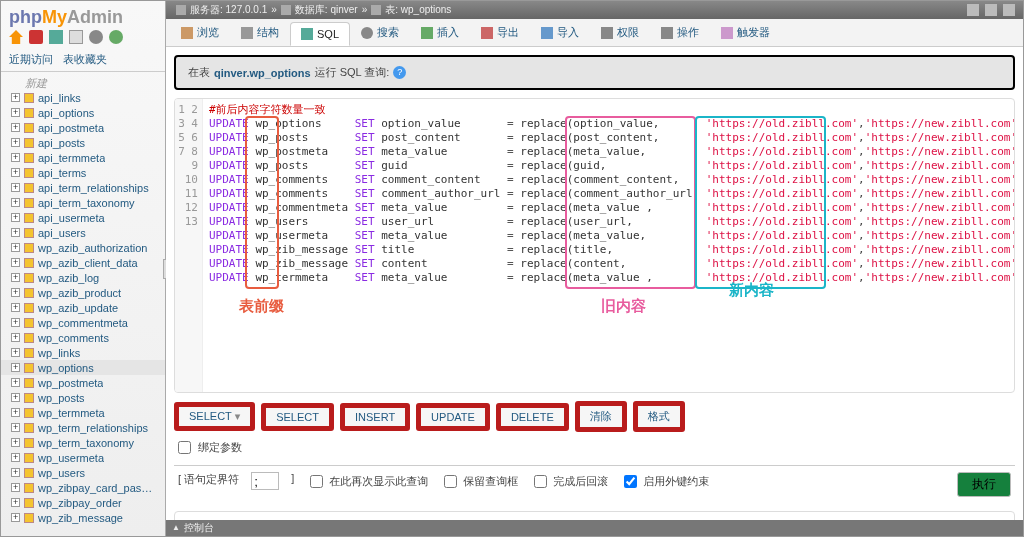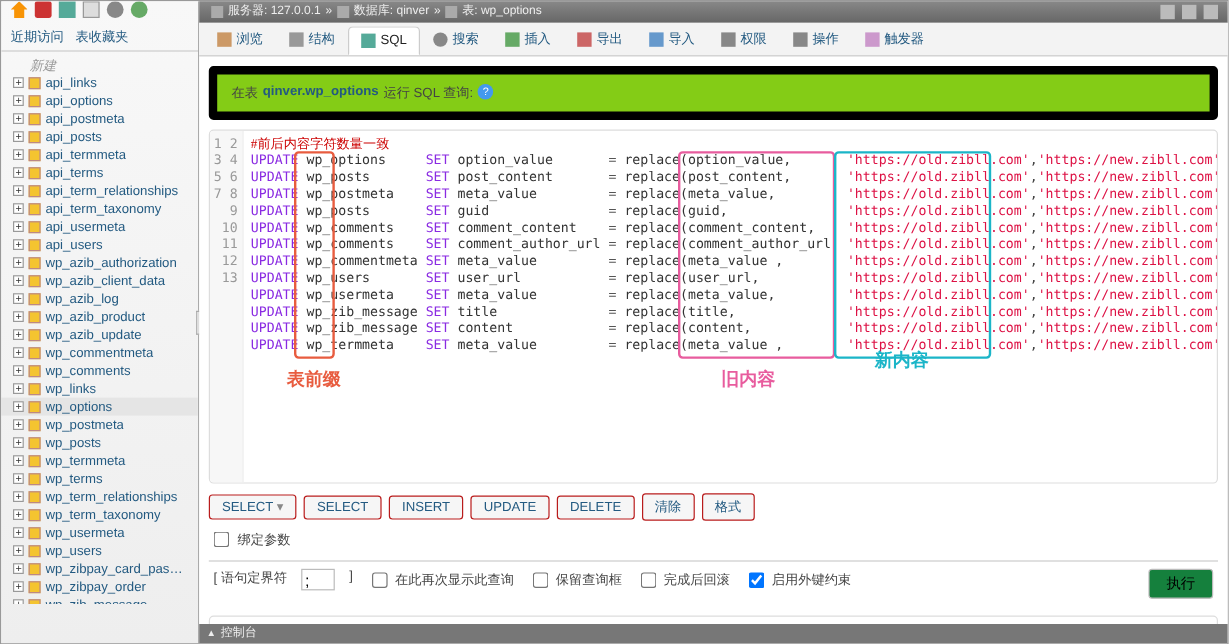--- a/index.html
+++ b/index.html
@@ -44,61 +44,64 @@
 .ti-browse{background:#c96;}
 .ti-struct{background:#999;}
 .ti-sql{background:#5a9;}
 .ti-search{background:#888;border-radius:50%;}
 .ti-insert{background:#6a6;}
 .ti-export{background:#c66;}
 .ti-import{background:#69c;}
 .ti-priv{background:#888;}
 .ti-ops{background:#888;}
 .ti-trig{background:#c9c;}
-.query-hdr{padding:8px 12px;background:#84cc16;margin:8px;border:7px solid #000000;border-radius:4px;display:flex;align-items:flex-start;gap:4px;}
+.query-hdr{padding:8px 12px;background:#e5e5e5;margin:8px;border:2px solid #000000;border-radius:4px;display:flex;align-items:center;gap:4px;}
 .query-hdr .help{width:13px;height:13px;border-radius:50%;background:#49e;color:#fff;text-align:center;font-size:9px;line-height:13px;}
 .query-hdr b{color:#235a81;}
 .editor{margin:0 8px;border:1px solid #ddd;border-radius:4px;background:#fff;font-family:Menlo,Monaco,monospace;font-size:11px;position:relative;height:295px;overflow:hidden;}
 .gutter{position:absolute;left:0;top:0;bottom:0;width:28px;background:#f7f7f7;border-right:1px solid #eee;text-align:right;padding:4px 4px 0 0;color:#999;line-height:14px;}
 .code{position:absolute;left:28px;right:0;top:0;bottom:0;padding:4px 6px;line-height:14px;white-space:pre;}
 .code .kw{color:#8a2be2;}
 .code .id{color:#333;}
 .code .op{color:#555;}
 .code .str{color:#d14;}
 .code .fn{color:#333;}
-.code .cmt{color:#c00;font-family:Liberation Serif, serif;}
+.code .cmt{color:#c00;}
 
 .ann{position:absolute;border:2px solid;border-radius:4px;pointer-events:none;}
 .ann-prefix{left:70px;top:17px;width:34px;height:173px;border-color:#e85c3f;}
 .ann-old{left:390px;top:17px;width:131px;height:173px;border-color:#e85c9e;}
 .ann-new{left:520px;top:17px;width:131px;height:173px;border-color:#1bb5c8;}
 .ann-lbl{position:absolute;font-size:15px;font-weight:bold;}
 .ann-lbl.prefix{color:#e85c3f;left:64px;top:198px;}
 .ann-lbl.old{color:#e85c9e;left:426px;top:198px;}
 .ann-lbl.new{color:#1bb5c8;left:554px;top:182px;}
 .btnrow{margin:8px;display:flex;gap:6px;align-items:center;}
-.btn{background:#f6f6f6;border:1px solid #b91c1c;border-radius:3px;padding:3px 10px;font-size:11px;color:#235a81;cursor:pointer;}
+.btn{background:#f6f6f6;border:5px solid #b91c1c;border-radius:3px;padding:3px 10px;font-size:11px;color:#235a81;cursor:pointer;}
 .btn.dd::after{content:" \25BE";color:#888;}
 .bind{display:flex;align-items:center;gap:4px;font-size:11px;color:#444;}
 .lowerbar{margin:0 8px;padding:6px 4px;border-top:1px solid #ccc;display:flex;align-items:flex-start;gap:12px;font-size:11px;}
 .lowerbar input[type=text]{width:28px;border:1px solid #bbb;height:18px;}
 .lowerbar label{display:flex;align-items:center;gap:3px;cursor:pointer;}
 .go-btn{margin-left:auto;background:#15803d;border:1px solid #bbb;border-radius:3px;padding:3px 14px;font-size:12px;cursor:pointer;}
 .big-text{margin:8px;border:1px solid #ddd;border-radius:4px;height:50px;background:#fff;position:relative;}
 .console{position:absolute;bottom:0;left:0;right:0;height:16px;background:#777;color:#eee;font-size:10px;line-height:16px;padding-left:6px;display:flex;gap:4px;align-items:center;}
 .console .up{font-size:8px;}
 .splitter{position:absolute;left:162px;top:0;bottom:0;width:6px;cursor:col-resize;display:flex;align-items:center;justify-content:center;}
 .splitter .handle{width:6px;height:20px;background:#ddd;border:1px solid #aaa;}
 </style>
 </head>
 <body>
 
 <div class="app">
 
   <div class="sidebar">
+    <div class="logo">
+      <span class="php">php</span><span class="my">My</span><span class="admin">Admin</span>
+    </div>
     <div class="iconbar">
       <span class="home-ico"></span>
       <span class="exit-ico"></span>
       <span class="sql-ico"></span>
       <span class="doc-ico"></span>
       <span class="gear-ico"></span>
       <span class="reload-ico"></span>
     </div>
     <div class="recents">
       <span>近期访问</span>
@@ -208,25 +211,20 @@
         </div>
         <div class="row">
           <span class="tgl"></span>
           <span class="tbl-ico"></span>
           <span class="lbl">wp_posts</span>
         </div>
         <div class="row">
           <span class="tgl"></span>
           <span class="tbl-ico"></span>
           <span class="lbl">wp_termmeta</span>
-        </div>
-        <div class="row">
-          <span class="tgl"></span>
-          <span class="tbl-ico"></span>
-          <span class="lbl">wp_terms</span>
         </div>
         <div class="row">
           <span class="tgl"></span>
           <span class="tbl-ico"></span>
           <span class="lbl">wp_term_relationships</span>
         </div>
         <div class="row">
           <span class="tgl"></span>
           <span class="tbl-ico"></span>
           <span class="lbl">wp_term_taxonomy</span>

